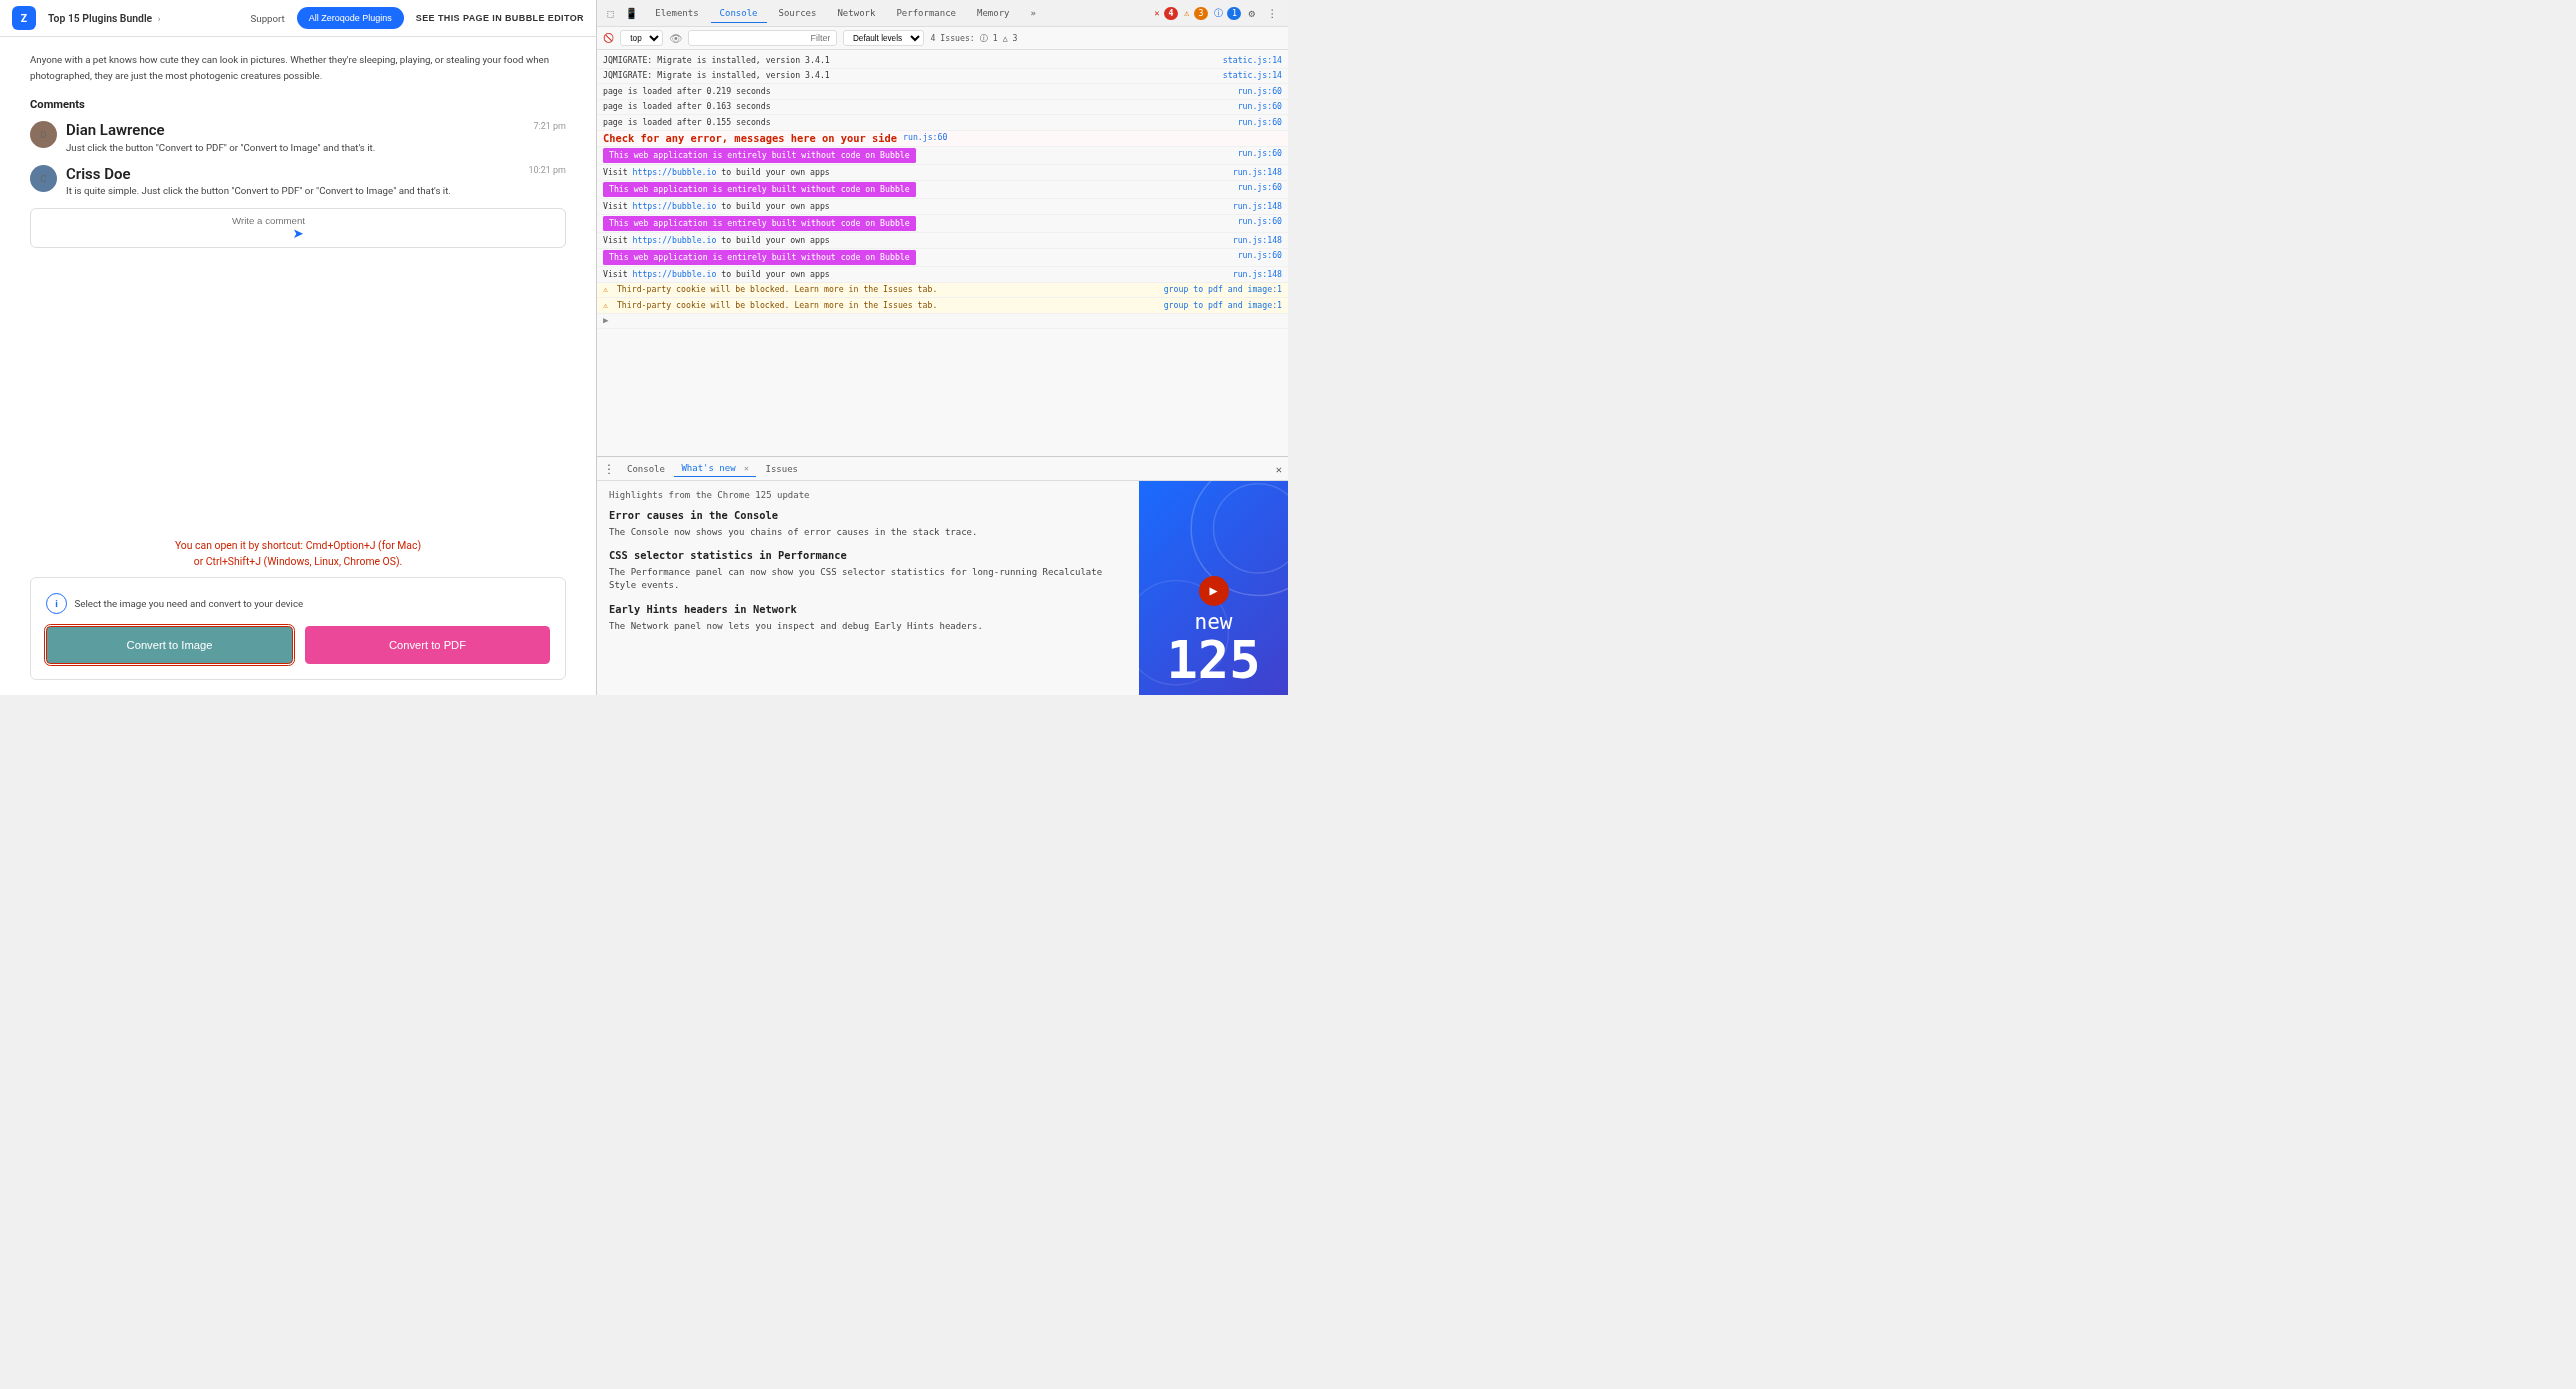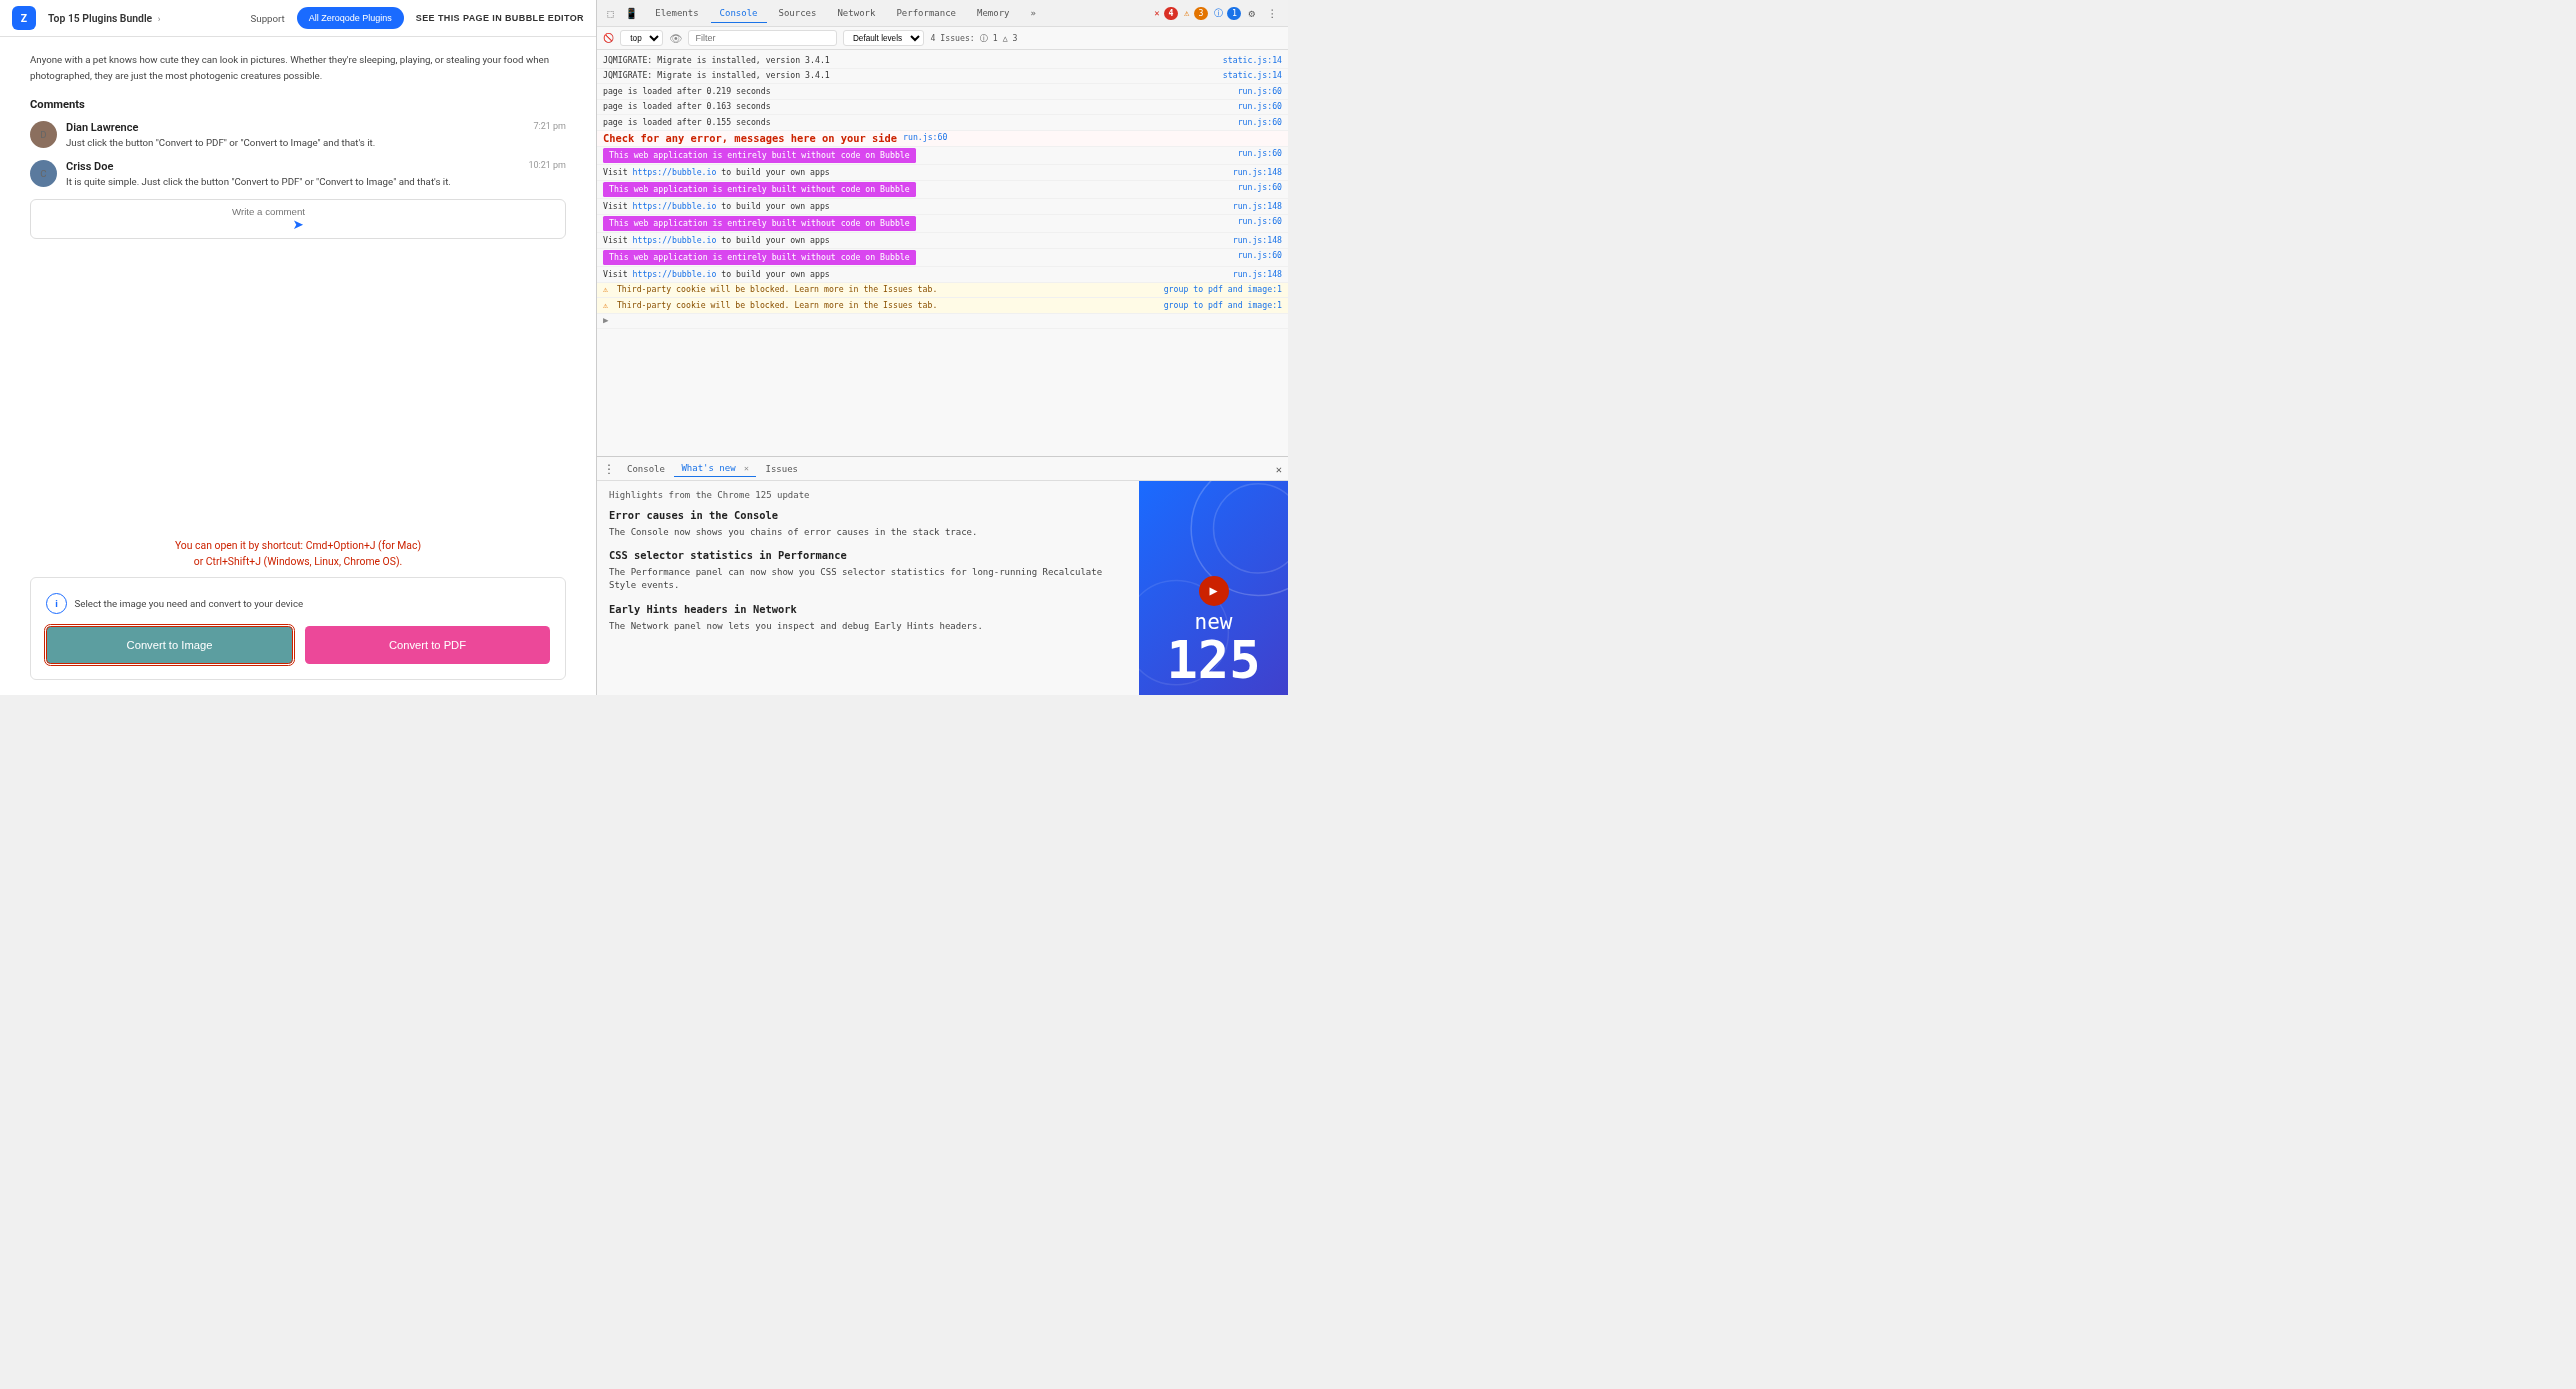--- a/index.html
+++ b/index.html
@@ -91,21 +91,21 @@
       display: flex; align-items: center; justify-content: center;
       font-size: 9.7px; color: #666;
       overflow: hidden;
     }
     .comment-body { flex: 1; }
     .comment-header {
       display: flex;
       justify-content: space-between;
       margin-bottom: 2.2px;
     }
-    .comment-name { font-size: 11px; font-weight: 600; color: #222; }
+    .comment-name { font-size: 15px; font-weight: 600; color: #222; }
     .comment-time { font-size: 9px; color: #999; }
     .comment-text { font-size: 9.7px; color: #444; }
 
     .comment-input-area {
       border: 0.7px solid #ddd;
       border-radius: 6px;
       margin: 9px 0;
       display: flex;
       align-items: center;
       padding: 6px 9px;
@@ -257,20 +257,21 @@
       border-bottom: 0.7px solid #ddd;
       background: #f8f8f8;
     }
     .console-filter-input {
       border: 0.7px solid #ddd;
       border-radius: 3px;
       padding: 2.2px 6px;
       font-size: 9px;
       flex: 1;
       max-width: 149px;
+      text-align: right;
     }
     .console-level-select {
       font-size: 8.2px;
       border: 0.7px solid #ddd;
       padding: 1.5px 4.5px;
       border-radius: 3px;
       background: white;
     }
     .issues-badge {
       font-size: 8.2px;

